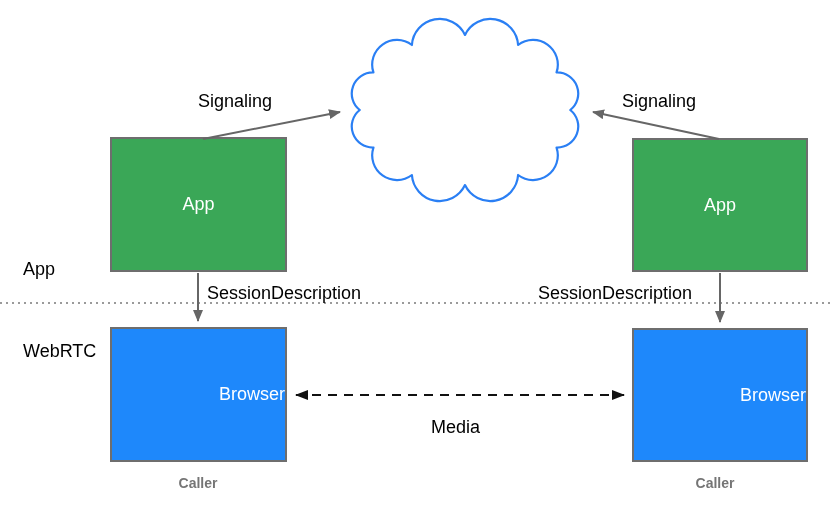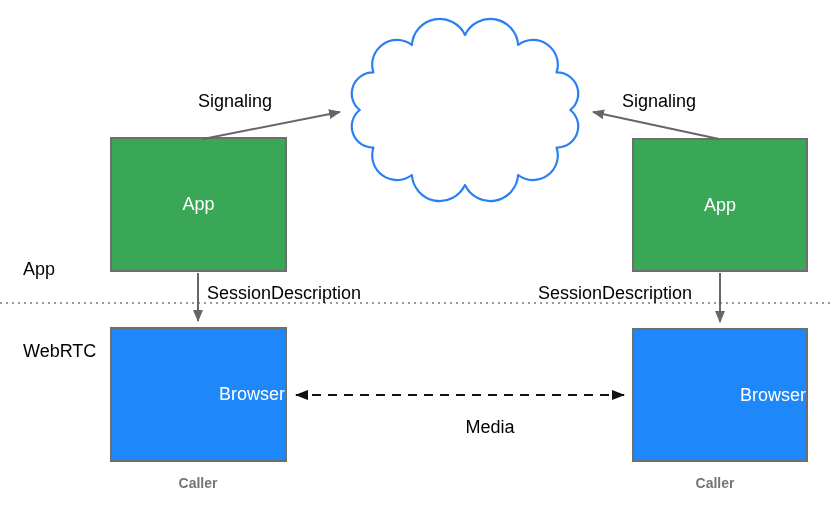--- a/index.html
+++ b/index.html
@@ -81,21 +81,21 @@
     font-size: 18px;
     color: var(--color-label, #000000);
     white-space: nowrap;
   }
   .lbl-signaling-left  { left: 170px; top: 91px;  width: 130px; text-align: center; }
   .lbl-signaling-right { left: 594px; top: 91px;  width: 130px; text-align: center; }
   .lbl-session-left    { left: 207px; top: 283px; }
   .lbl-session-right   { left: 538px; top: 283px; }
   .lbl-layer-app       { left: 23px;  top: 259px; }
   .lbl-layer-webrtc    { left: 23px;  top: 325px; margin-top: 16px; }
-  .lbl-media           { left: 440px; top: 417px; width: 100px; text-align: center; }
+  .lbl-media           { left: 431px; top: 417px; width: 100px; text-align: left; }
   .role-lbl {
     position: absolute;
     font-weight: bold;
     font-size: 14px;
     color: var(--color-role-label, #757575);
     text-align: center;
     white-space: nowrap;
   }
   .lbl-caller { left: 118px; top: 475px; width: 160px; }
   .lbl-callee { left: 635px; top: 475px; width: 160px; }

